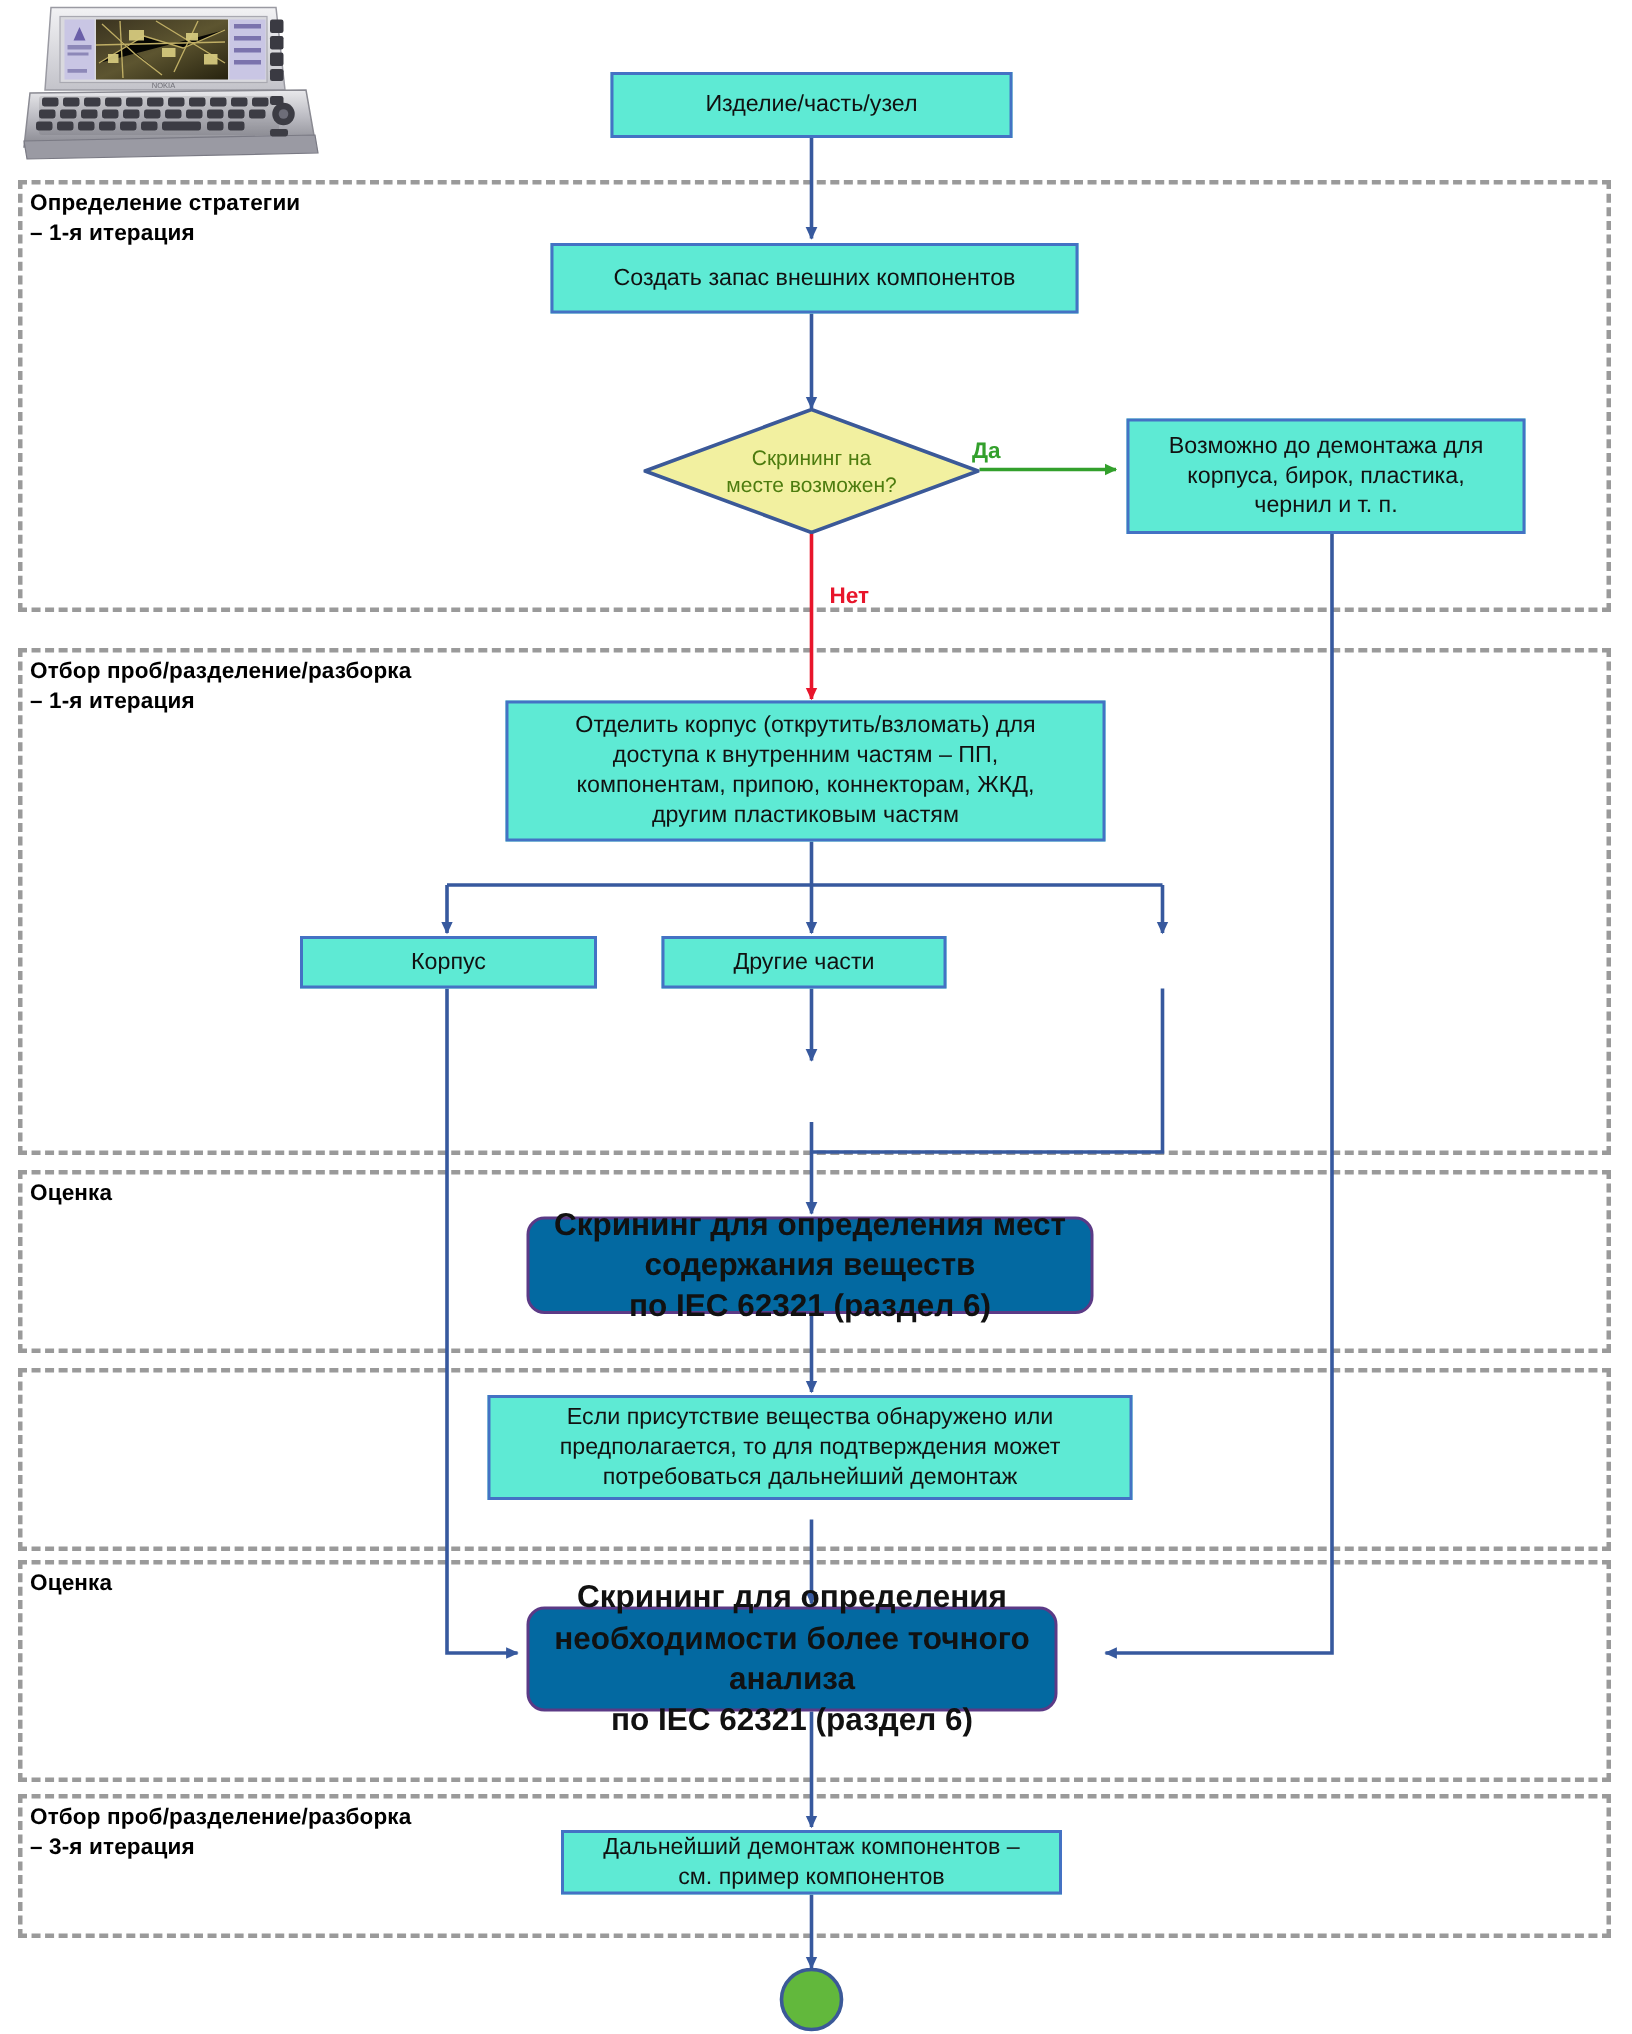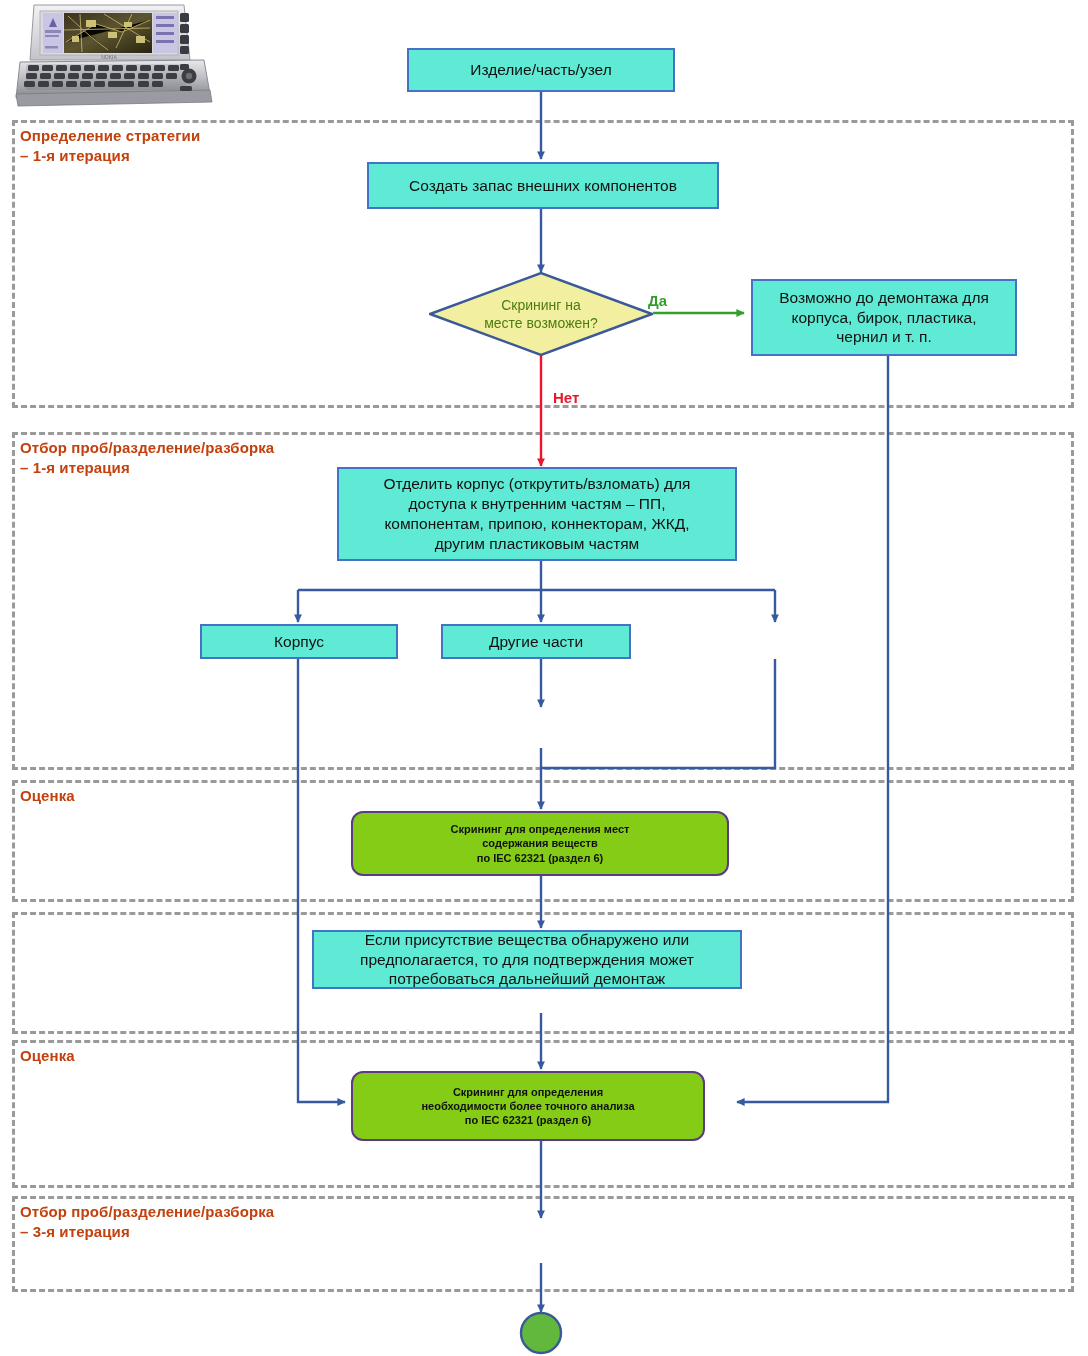--- a/index.html
+++ b/index.html
@@ -4,28 +4,28 @@
 <style>
   html,body{margin:0;padding:0;background:#ffffff;}
   body{width:1088px;height:1356px;position:relative;overflow:hidden;
        font-family:"Liberation Sans","DejaVu Sans",sans-serif;}
   #stage{position:absolute;left:0;top:0;width:1088px;height:1356px;}
   svg.layer{position:absolute;left:0;top:0;width:1088px;height:1356px;overflow:visible;}
   .node{position:absolute;box-sizing:border-box;display:flex;align-items:center;
         justify-content:center;text-align:center;}
   .boxnode{border:2px solid #4472c4;background:#5eead4;color:#111111;
            font-size:15.5px;line-height:1.28;padding:3px 6px;}
-  .purple{border:2px solid #5b3a86;background:#84cc16;color:#111111;border-radius:12px;
-          font-weight:bold;font-size:11px;line-height:1.30;padding:3px 8px;}
+  .purple{border:2px solid #5b3a86;background:#0369a1;color:#111111;border-radius:12px;
+          font-weight:bold;font-size:21px;line-height:1.30;padding:3px 8px;}
   .diamondwrap{position:absolute;}
   .diamond-label{position:absolute;display:flex;align-items:center;justify-content:center;
                  text-align:center;font-size:14px;line-height:1.3;color:#4d7c0f;}
   .swimlane{position:absolute;border:3px dashed #9a9a9a;box-sizing:border-box;
             background:transparent;pointer-events:none;}
-  .lane-label{position:absolute;color:#c2410c;font-weight:bold;font-size:15px;
+  .lane-label{position:absolute;color:#000000;font-weight:bold;font-size:15px;
               line-height:1.35;white-space:pre-line;letter-spacing:.1px;}
   .edge-label{position:absolute;font-weight:bold;font-size:15px;}
   .yes{color:#33a02c;}
   .no{color:#e8152b;}
   #phone{position:absolute;left:12px;top:2px;width:205px;height:108px;}
 </style>
 </head>
 <body>
 
 <div id="stage">
@@ -230,25 +230,27 @@
   <div class="node boxnode" style="left:200px;top:624px;width:198px;height:35px;white-space:pre-line;">Корпус</div>
 
   <div class="node boxnode" style="left:441px;top:624px;width:190px;height:35px;white-space:pre-line;">Другие части</div>
 
 
 
   <div class="node purple" style="left:351px;top:811px;width:378px;height:65px;white-space:pre-line;">Скрининг для определения мест
 содержания веществ
 по IEC 62321 (раздел 6)</div>
 
-  <div class="node boxnode" style="left:312px;top:930px;width:430px;height:59px;white-space:pre-line;">Если присутствие вещества обнаружено или
+  <div class="node boxnode" style="left:325px;top:930px;width:430px;height:70px;white-space:pre-line;">Если присутствие вещества обнаружено или
 предполагается, то для подтверждения может
 потребоваться дальнейший демонтаж</div>
 
   <div class="node purple" style="left:351px;top:1071px;width:354px;height:70px;white-space:pre-line;">Скрининг для определения
 необходимости более точного анализа
 по IEC 62321 (раздел 6)</div>
 
+  <div class="node boxnode" style="left:374px;top:1220px;width:334px;height:43px;white-space:pre-line;">Дальнейший демонтаж компонентов –
+см. пример компонентов</div>
 
   <div class="edge-label yes" style="left:648px;top:292px;">Да</div>
   <div class="edge-label no" style="left:553px;top:389px;">Нет</div>
 
 </div>
 
 </body></html>

